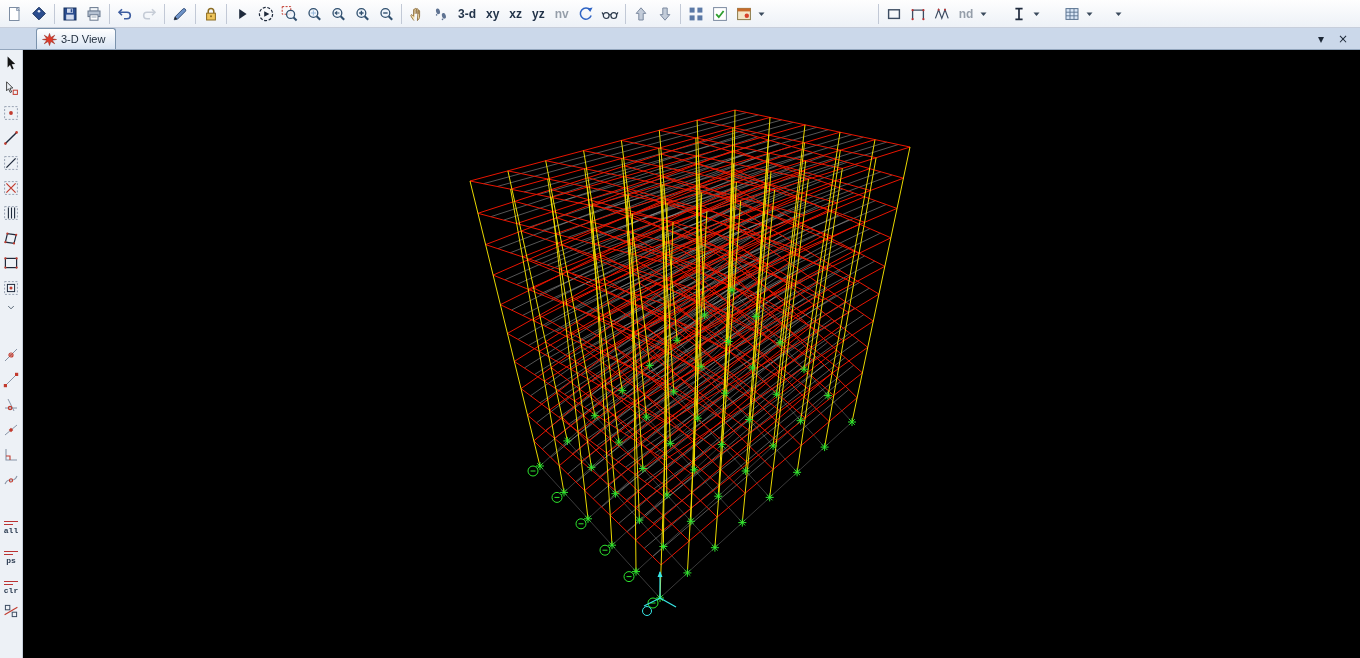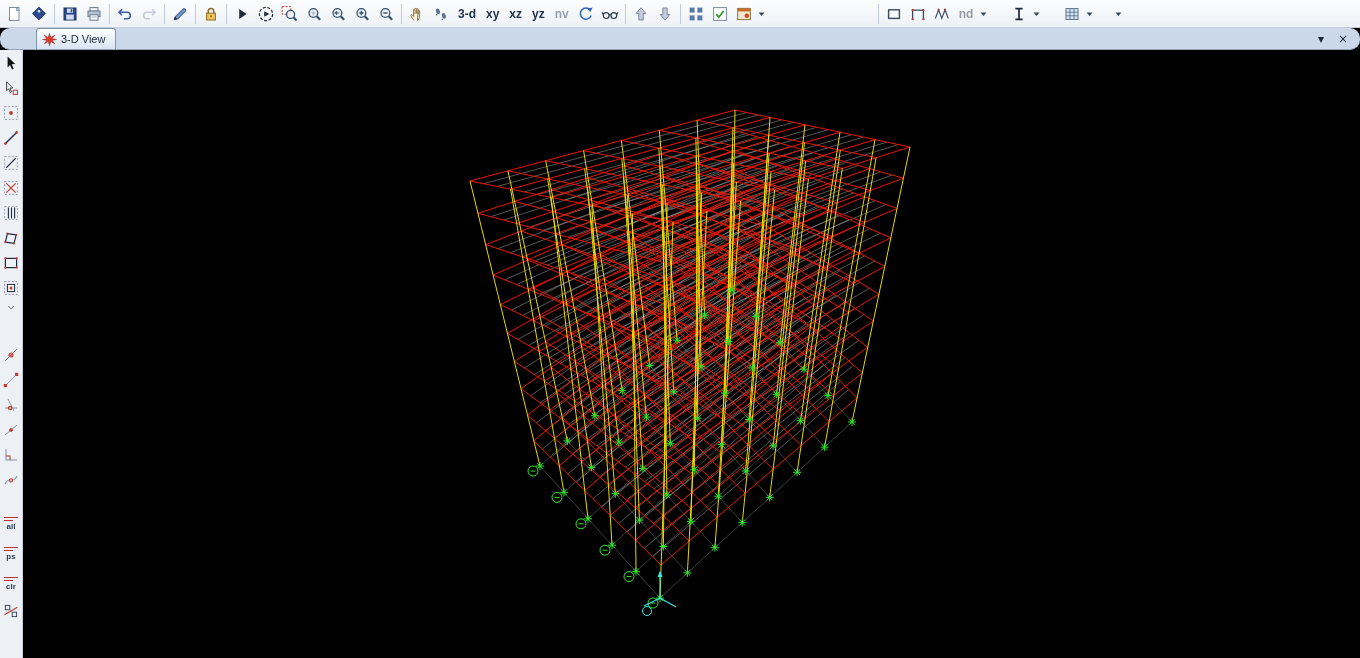--- a/index.html
+++ b/index.html
@@ -23,21 +23,21 @@
   .tbtn.ttext{width:auto;min-width:22px;padding:0 4px;font-size:12px;font-weight:bold;color:#223349;}
   .tbtn.dis{opacity:.45;}
   .tbtn.ddbtn{width:11px;}
   .tsep{width:1px;height:20px;background:#c2c9d6;margin:0 3px;flex:0 0 auto;}
   .tgap{width:108px;flex:0 0 auto;}
   .tgapsm{width:18px;flex:0 0 auto;}
   
   .tabbar{
     position:absolute;top:28px;left:0;width:1360px;height:22px;
     background:#cbd8ea;border-bottom:1px solid #93a6bd;
-    display:flex;align-items:flex-end;border-radius:10px;
+    display:flex;align-items:flex-end;
   }
   .tab{
     display:flex;align-items:center;gap:4px;height:21px;margin-left:36px;
     padding:0 10px 0 5px;
     background:linear-gradient(#ffffff,#d8e4f3);
     border:1px solid #7b93ad;border-bottom:none;border-radius:3px 3px 0 0;
     font-size:11px;color:#1d2a3a;cursor:default;
   }
   .tab-icon{display:flex;align-items:center;}
   .tabbar-controls{margin-left:auto;display:flex;align-items:center;gap:10px;padding-right:10px;height:100%;}
@@ -46,22 +46,22 @@
     cursor:default;padding:2px;font-family:"DejaVu Sans",sans-serif;
   }
   
   .side{
     position:absolute;top:50px;left:0;width:23px;height:608px;
     background:#edf1f6;border-right:1px solid #c7cedb;
     display:flex;flex-direction:column;align-items:center;padding-top:2px;
   }
   .sbtn{
     width:21px;height:21px;border:1px solid transparent;background:transparent;
-    display:flex;flex-direction:column;align-items:center;justify-content:center;
-    padding:0;margin-bottom:4px;flex:0 0 auto;border-radius:2px;cursor:default;
+    display:flex;flex-direction:column;align-items:center;justify-content:flex-end;
+    padding:0;margin-bottom:4px;flex:0 0 auto;border-radius:2px;cursor:default;font-family:Liberation Mono, monospace;
   }
   .sbtn.schev{height:12px;margin-bottom:2px;}
   .sbtn.slabel{height:26px;margin-bottom:4px;}
   .sbtn.slabel span{font-size:8px;font-weight:bold;color:#2c3c52;line-height:1;display:block;}
   .sgap{height:28px;flex:0 0 auto;}
   .sgapsm{height:16px;flex:0 0 auto;}
   
   .viewport{
     position:absolute;top:50px;left:23px;width:1337px;height:608px;background:#000;
   }

